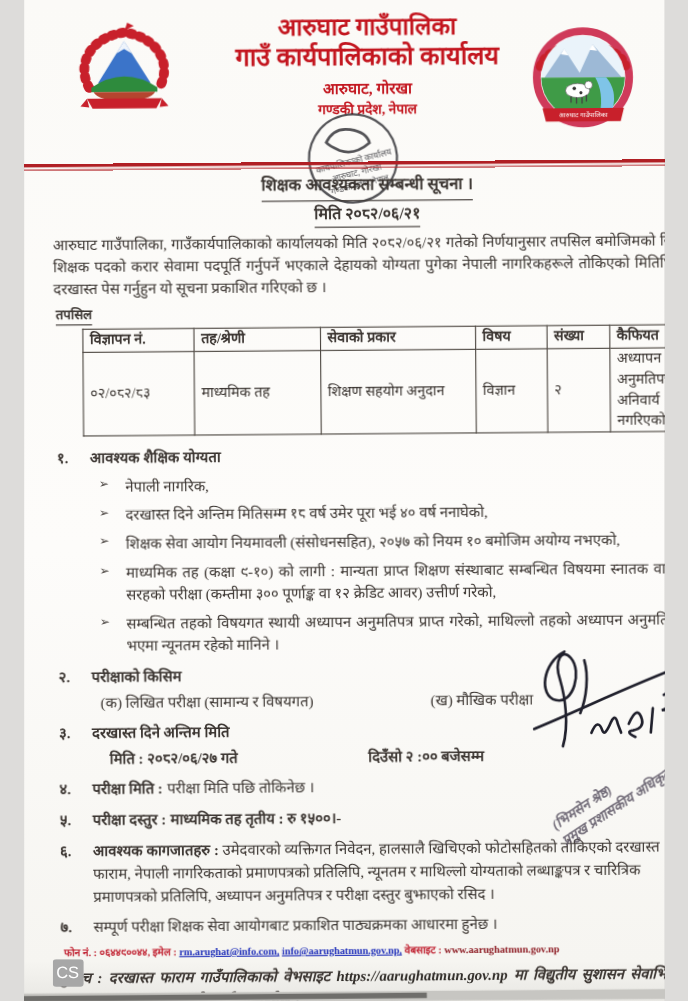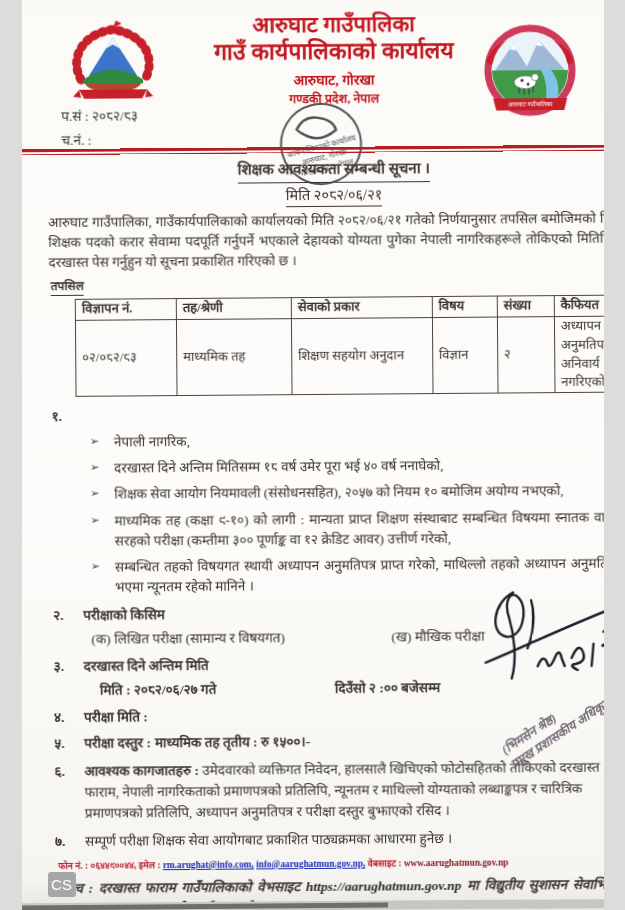--- a/index.html
+++ b/index.html
@@ -17,21 +17,21 @@
   .hdr-center .t4{font-size:12.5px;font-weight:bold;margin-top:1px;}
   .logo{position:absolute;}
   .logo-left{top:16px;left:42px;}
   .logo-right{top:24px;left:460px;}
   .refs{position:absolute;left:42px;top:103px;font-size:13.5px;line-height:1.75;color:#37322d;}
   .stamp{position:absolute;left:252px;top:94px;opacity:.82;mix-blend-mode:multiply;transform:rotate(-14deg);}
   .rule{position:absolute;top:147px;left:0;width:625px;height:2px;border-top:3px solid #b01f24;border-bottom:1.5px solid #b01f24;}
   
   .content{position:absolute;top:157px;left:28px;width:572px;font-size:13.5px;line-height:1.45;}
   .c-title{display:block;width:fit-content;margin:2px auto 0;font-weight:bold;font-size:15px;border-bottom:1.5px solid #3a3430;padding-bottom:1px;}
-  .c-date{display:block;width:fit-content;margin:2px auto 4px;font-weight:normal;font-size:14.5px;border-bottom:1.5px solid #3a3430;}
+  .c-date{display:block;width:fit-content;margin:2px auto 4px;font-weight:bold;font-size:14.5px;border-bottom:1.5px solid #3a3430;}
   .intro{margin:2px 0 4px;text-align:justify;line-height:1.5;}
   .tapasil{font-weight:bold;border-bottom:1.5px solid #3a3430;width:fit-content;margin:0 0 3px 2px;font-size:12px;}
   table.tbl{border-collapse:collapse;margin-left:26px;width:543px;font-size:13px;}
   table.tbl th,table.tbl td{border:1.3px solid #4a443e;padding:0 6px;text-align:left;font-weight:normal;height:20px;}
   table.tbl th{font-weight:bold;}
   
   .list{margin-top:10px;}
   .item{display:flex;margin-top:7px;}
   .item .num{width:30px;font-weight:bold;flex:none;padding-left:2px;}
   .item .ttl{font-weight:bold;}
@@ -99,24 +99,20 @@
       </svg>
     </div>
 
     <div class="hdr-center">
       <div class="t1">आरुघाट गाउँपालिका</div>
       <div class="t2">गाउँ कार्यपालिकाको कार्यालय</div>
       <div class="t3">आरुघाट, गोरखा</div>
       <div class="t4">गण्डकी प्रदेश, नेपाल</div>
     </div>
 
-    <div class="refs">
-      <div><span>प.सं :</span> <span>२०८२/८३</span></div>
-      <div>च.नं. :</div>
-    </div>
 
     <div class="stamp">
       <svg width="100" height="100" viewBox="0 0 100 100">
         <circle cx="50" cy="50" r="40" fill="none" stroke="#2e2e33" stroke-width="2"></circle>
         <path d="M30,30 q10,-12 24,-6 q14,6 14,16 q-16,8 -28,0 q-8,-6 -10,-10 z" fill="none" stroke="#2e2e33" stroke-width="2.5"></path>
         <text x="50" y="55" text-anchor="middle" font-size="8" fill="#2e2e33">कार्यपालिकाको कार्यालय</text>
         <text x="50" y="66" text-anchor="middle" font-size="8" fill="#2e2e33">आरुघाट, गोरखा</text>
         <text x="50" y="77" text-anchor="middle" font-size="7.5" fill="#2e2e33">गण्डकी प्रदेश, नेपाल</text>
       </svg>
     </div>
@@ -147,20 +143,21 @@
           <td>२</td>
           <td>अध्यापन अनुमतिपत्र अनिवार्य नगरिएको</td>
         </tr>
       </tbody>
         </table>
 
       <div class="list">
 
         <div class="item">
           <span class="num">१.</span>
+          <span class="ttl">आवश्यक शैक्षिक योग्यता</span>
         </div>
         <div class="bullet">
             <span class="g">➢</span>
             <span class="t">नेपाली नागरिक,</span>
           </div>
         <div class="bullet">
             <span class="g">➢</span>
             <span class="t">दरखास्त दिने अन्तिम मितिसम्म १८ वर्ष उमेर पूरा भई ४० वर्ष ननाघेको,</span>
           </div>
         <div class="bullet">
@@ -190,20 +187,21 @@
           <span class="ttl">दरखास्त दिने अन्तिम मिति</span>
         </div>
         <div class="cols bold">
           <span class="ca">मिति : २०८२/०६/२७ गते</span>
           <span class="cb">दिउँसो २ :०० बजेसम्म</span>
         </div>
 
         <div class="item">
           <span class="num">४.</span>
           <span class="ttl inline">परीक्षा मिति :</span>
+          <span class="txt">परीक्षा मिति पछि तोकिनेछ ।</span>
         </div>
 
         <div class="item">
           <span class="num">५.</span>
           <span class="ttl inline">परीक्षा दस्तुर :</span>
           <span class="txt ttl">माध्यमिक तह तृतीय  : रु १५००।-</span>
         </div>
 
         <div class="item">
           <span class="num">६.</span>

